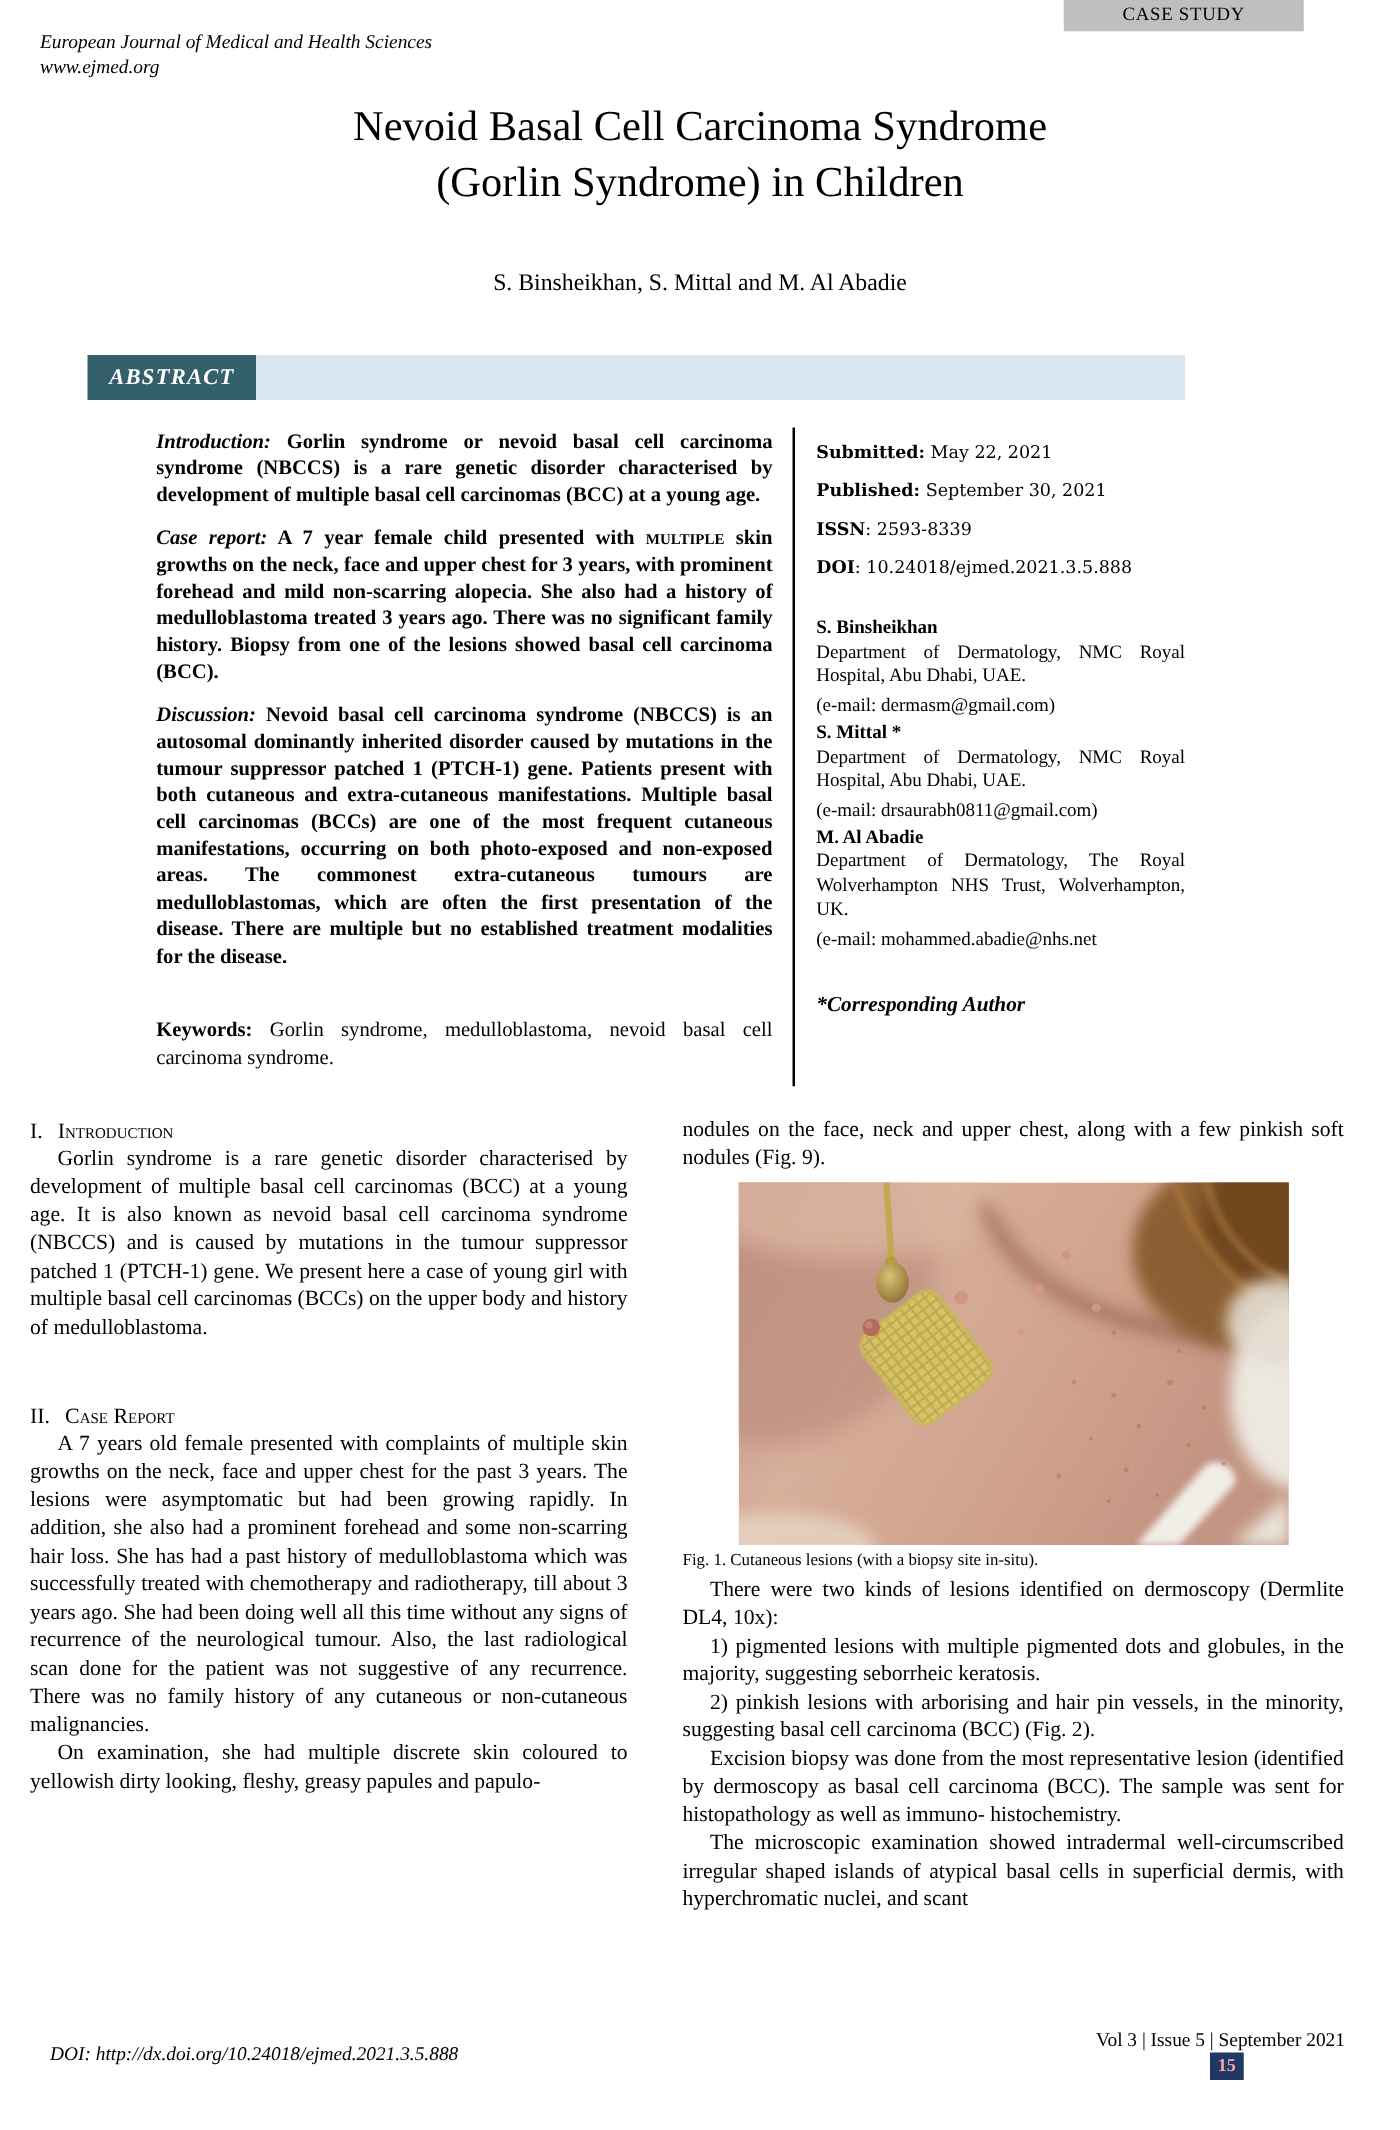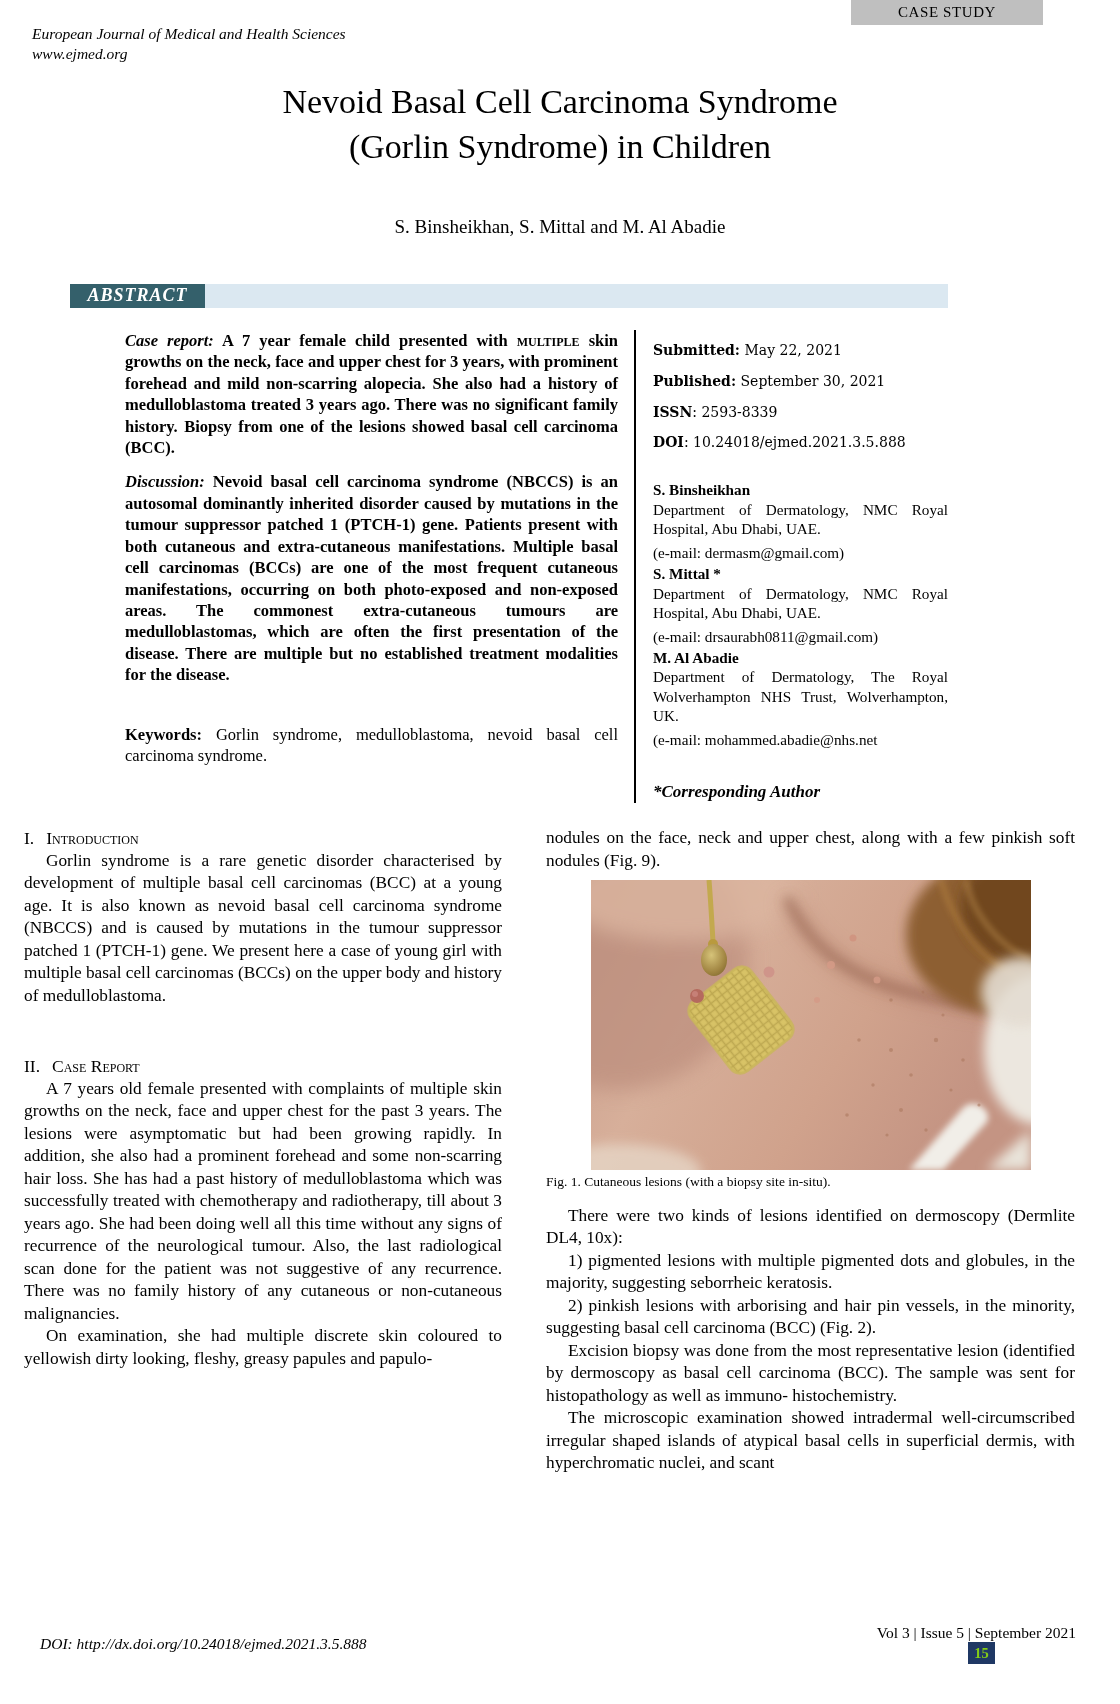--- a/index.html
+++ b/index.html
@@ -21,21 +21,21 @@
     position: absolute; top: 24px; left: 32px;
     font-style: italic; font-size: 15.5px; line-height: 1.3;
   }
   .page-title {
     margin: 0; padding-top: 80px;
     text-align: center; font-size: 34px; font-weight: normal; line-height: 1.32;
   }
   .authors-line { text-align: center; font-size: 19px; margin-top: 46px; }
 
   .abstract-wrap { margin: 46px 172px 0 70px; }
-  .abstract-banner { display: flex; height: 24px; }
+  .abstract-banner { display: flex; height: 36px; }
   .abstract-banner .dark {
     width: 135px; background: var(--banner-dark, #34606b); color: #fff;
     font-weight: bold; font-style: italic; font-size: 18px; letter-spacing: 1px;
     display: flex; align-items: center; justify-content: center;
   }
   .abstract-banner .light { flex: 1; background: var(--banner-light, #dbe8f1); }
 
   .abstract-body { display: flex; margin-top: 22px; }
   .abstract-text {
     width: 548px; padding-left: 55px;
@@ -64,32 +64,32 @@
   .main p { margin: 0; text-align: justify; text-indent: 22px; }
   .main p.noindent { text-indent: 0; }
   .section-head { text-align: center; font-size: 17.5px; margin: 22px 0 14px; text-indent: 0 !important; }
   .section-head .numeral { margin-right: 12px; }
   .section-head.second { margin-top: 48px; }
 
   .figure { width: 440px; margin: 8px auto 4px; }
   .figure svg { display: block; width: 440px; height: 290px; }
   .fig-caption {
     text-align: right; text-indent: 0 !important;
-    font-size: 13.5px; margin: 2px 0 14px !important; line-height: 1.25;
+    font-size: 13.5px; margin: 2px 0 4px !important; line-height: 1.25;
   }
 
   .footer {
     position: absolute; left: 40px; right: 44px; top: 1624px;
     display: flex; justify-content: space-between; align-items: center;
     font-size: 15.5px;
   }
   .footer .doi { font-style: italic; }
   .footer .right { display: flex; align-items: center; flex-direction: column; }
   .page-box {
-    background: var(--page-box-bg, #1f3864); color: #84cc16;
+    background: var(--page-box-bg, #1f3864); color: #fca5a5;
     min-width: 27px; height: 22px; margin-left: 10px;
     display: flex; align-items: center; justify-content: center;
     font-size: 14.5px; font-weight: bold;
   }
 </style>
 </head>
 <body>
 
 <div class="badge">CASE STUDY</div>
 <div class="journal">
@@ -103,20 +103,21 @@
 </h1>
 <div class="authors-line">S. Binsheikhan, S. Mittal and M. Al Abadie</div>
 
 <div class="abstract-wrap">
   <div class="abstract-banner">
     <div class="dark">ABSTRACT</div>
     <div class="light"></div>
   </div>
   <div class="abstract-body">
     <div class="abstract-text">
+      <p><span class="lead">Introduction:</span><span> Gorlin syndrome or nevoid basal cell carcinoma syndrome (NBCCS) is a rare genetic disorder characterised by development of multiple basal cell carcinomas (BCC) at a young age.</span></p>
       <p><span class="lead">Case report:</span><span> A 7 year female child presented with </span><span class="sc">multiple</span><span> skin growths on the neck, face and upper chest for 3 years, with prominent forehead and mild non-scarring alopecia. She also had a history of medulloblastoma treated 3 years ago. There was no significant family history. Biopsy from one of the lesions showed basal cell carcinoma (BCC).</span></p>
       <p><span class="lead">Discussion:</span><span> Nevoid basal cell carcinoma syndrome (NBCCS) is an autosomal dominantly inherited disorder caused by mutations in the tumour suppressor patched 1 (PTCH-1) gene. Patients present with both cutaneous and extra-cutaneous manifestations. Multiple basal cell carcinomas (BCCs) are one of the most frequent cutaneous manifestations, occurring on both photo-exposed and non-exposed areas. The commonest extra-cutaneous tumours are medulloblastomas, which are often the first presentation of the disease. There are multiple but no established treatment modalities for the disease.</span></p>
       <p class="keywords"><span class="kw-lead">Keywords:</span><span> Gorlin syndrome, medulloblastoma, nevoid basal cell carcinoma syndrome.</span></p>
     </div>
     <div class="abstract-side">
       <p class="meta-line"><b>Submitted:</b><span> May 22, 2021</span></p>
       <p class="meta-line"><b>Published:</b><span> September 30, 2021</span></p>
       <p class="meta-line"><b>ISSN</b><span>: 2593-8339</span></p>
       <p class="meta-line"><b>DOI</b><span>: 10.24018/ejmed.2021.3.5.888</span></p>
 

